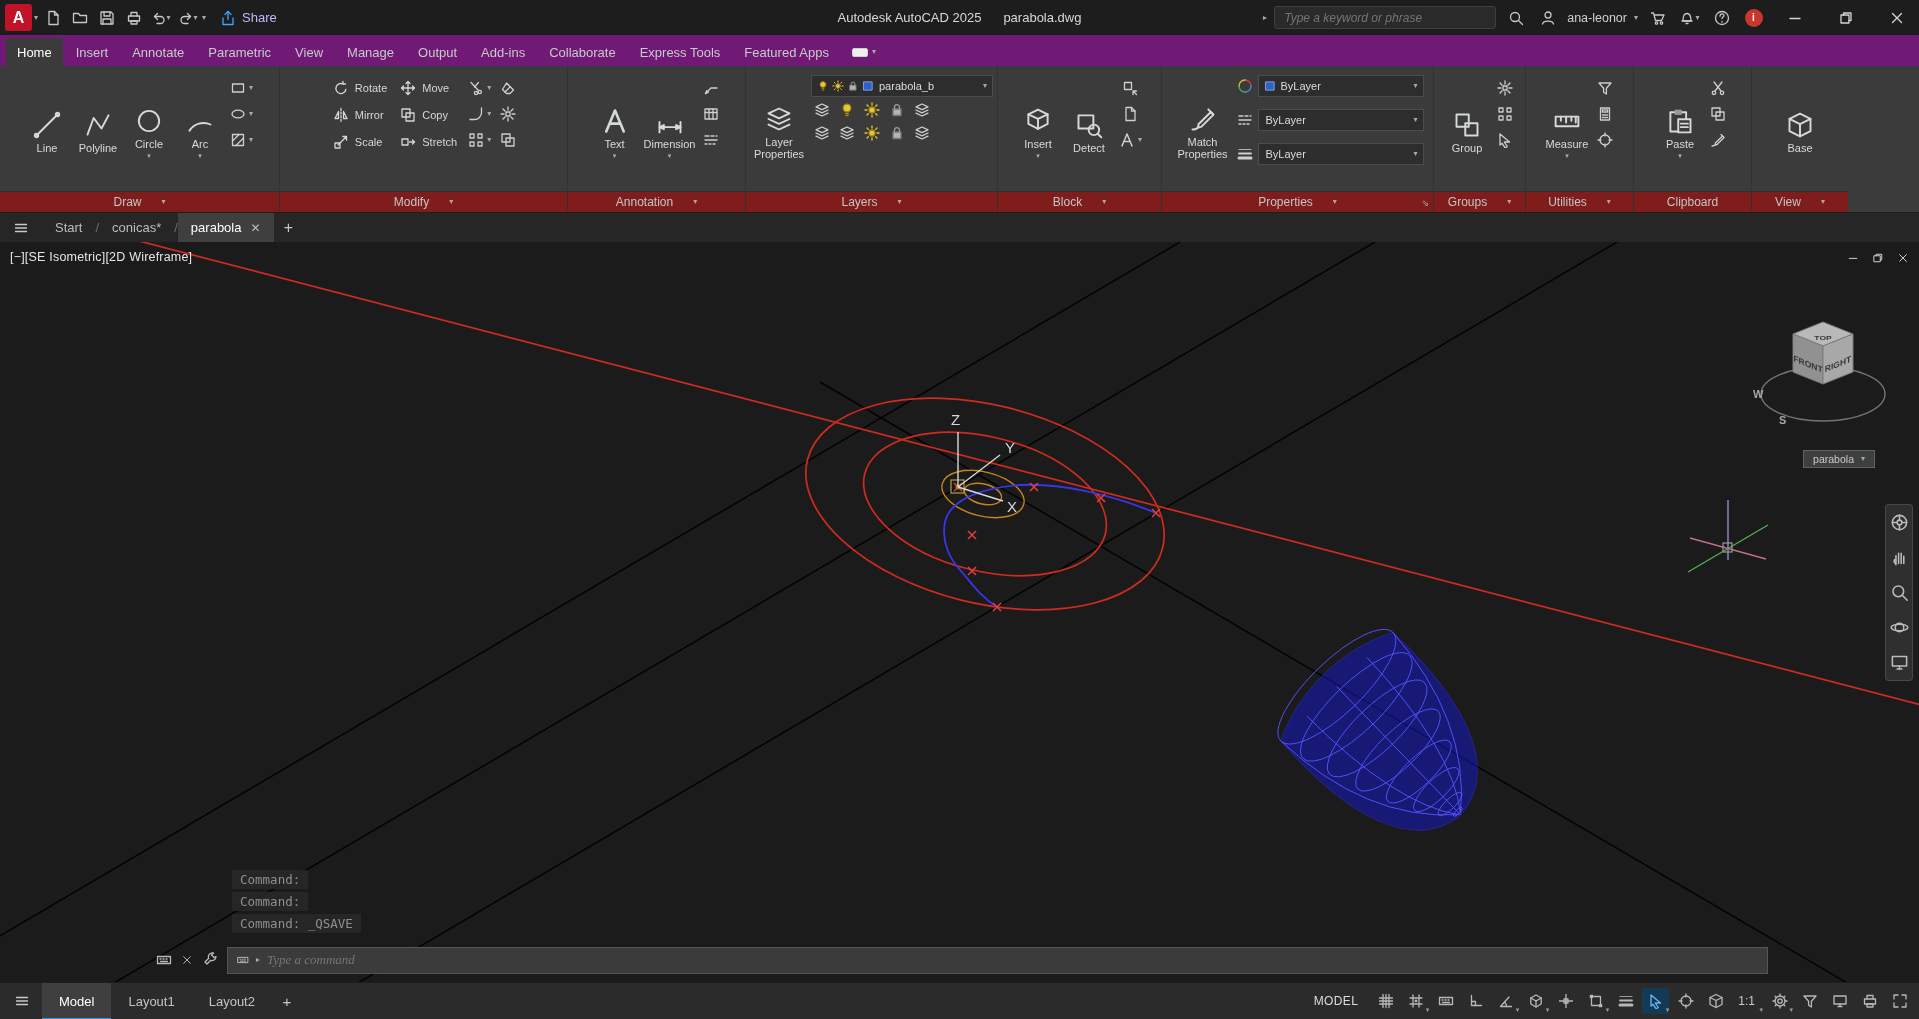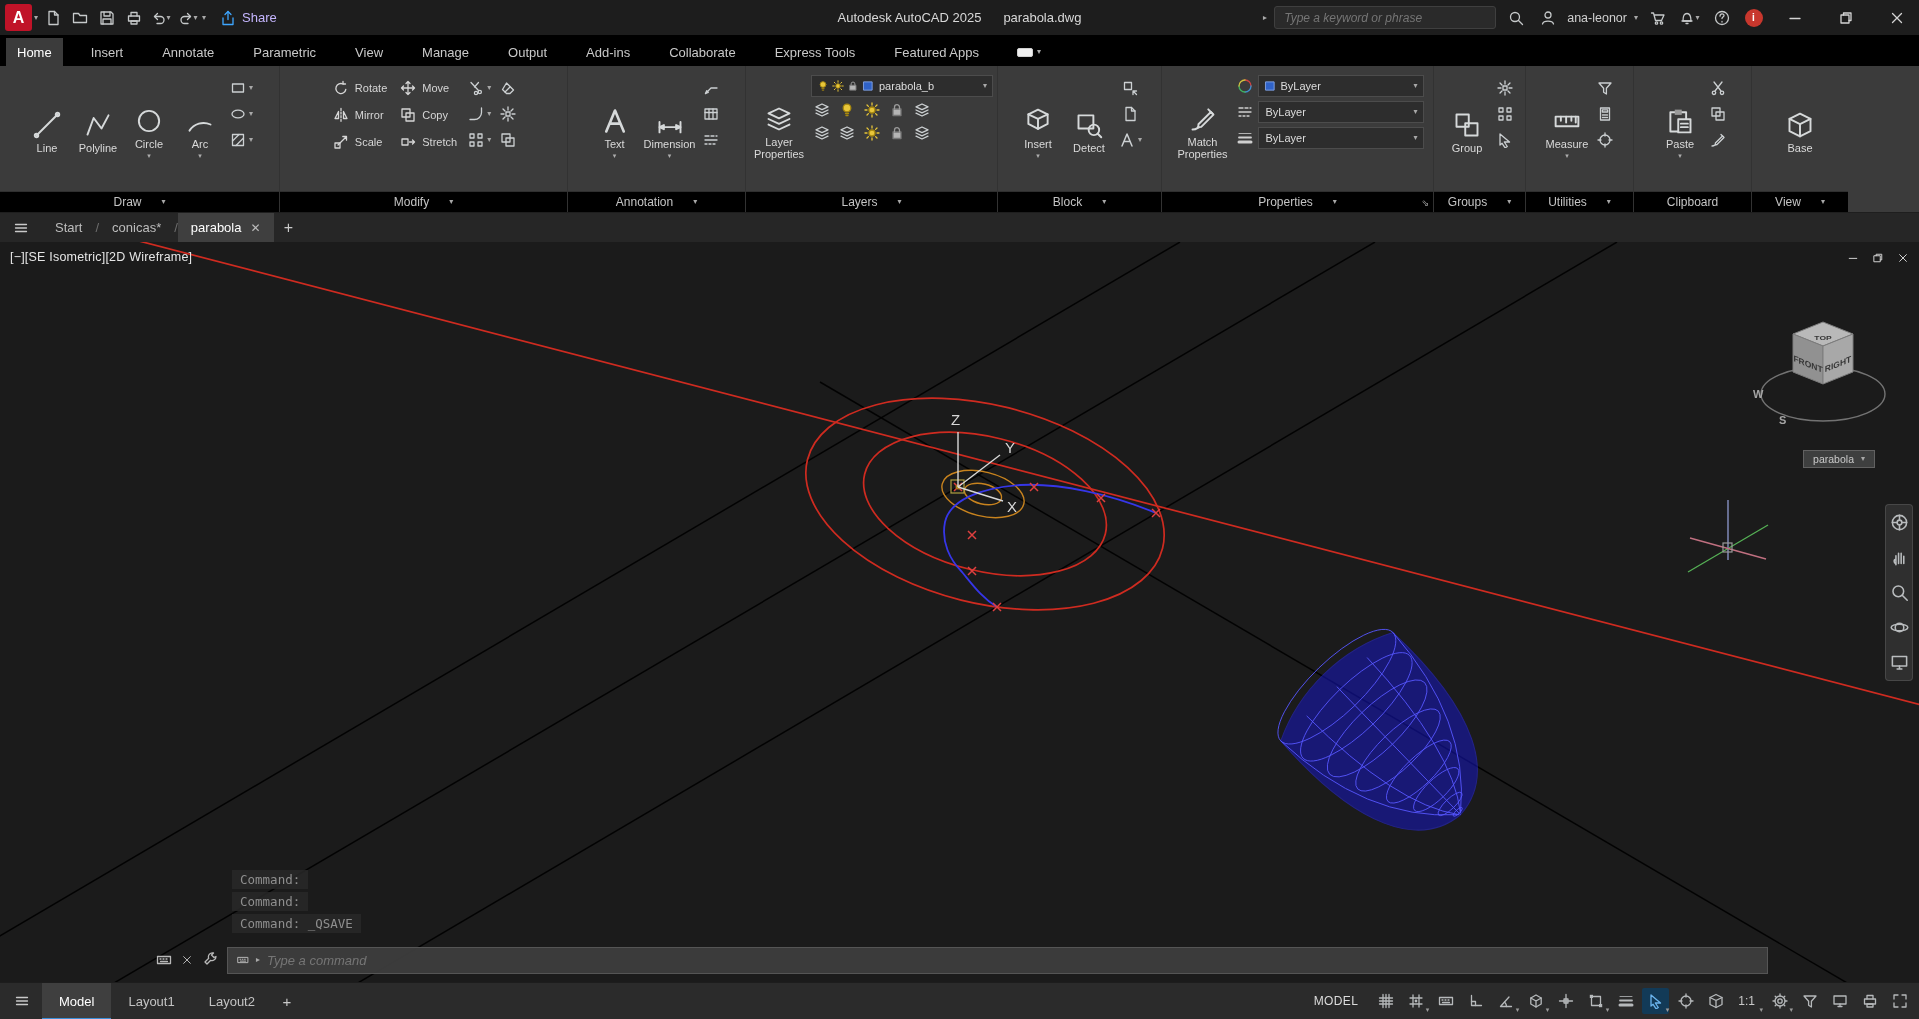--- a/index.html
+++ b/index.html
@@ -19,46 +19,46 @@
 .share{display:flex;align-items:center;gap:6px;color:#c4b5fd;margin-left:12px}
 .share svg{color:#3ea6ff}
 .tb-center{position:absolute;left:50%;transform:translateX(-50%);display:flex;gap:22px;color:#d8d8d8}
 .tb-right{margin-left:auto;display:flex;align-items:center;gap:7px;padding-right:0}
 .searchwrap{display:flex;align-items:center;background:#2a2a2a;border:1px solid #3f3f3f;border-radius:3px;height:23px;width:222px;padding:0 9px}
 .searchwrap input{background:transparent;border:none;outline:none;color:#b5b5b5;font-style:italic;font-size:12px;width:100%}
 .username{font-size:12.5px;color:#d0d0d0}
 .winbtn{width:44px;height:35px;color:#d4d4d4}
 .assist{width:18px;height:18px;border-radius:50%;background:#c8372d;display:flex;align-items:center;justify-content:center;color:#fff;font-size:10px;font-weight:bold}
 
-.rtabs{height:31px;background:#000000;display:flex;align-items:flex-end;padding-left:6px;gap:17px}
+.rtabs{height:31px;background:#701a75;display:flex;align-items:flex-end;padding-left:6px;gap:2px}
 .rtab{height:28px;padding:0 11px;font-size:13px;color:#c9c9c9}
 .rtab.on{background:#3b3b3b;color:#fff}
 .rtab-extra{height:28px;padding:0 10px;gap:4px;color:#d8d8d8}
 .rtab-extra .bar{width:16px;height:9px;border:1px solid #cfcfcf;border-radius:2px;background:#efefef}
 
 .ribbon{height:146px;background:#3b3b3b;display:flex;align-items:stretch}
 .panel{display:flex;flex-direction:column;border-right:1px solid #323232;position:relative;flex:0 0 auto}
 .pbody{flex:1;display:flex;padding:3px 4px 0;gap:3px;justify-content:center}
-.plabel{height:21px;display:flex;align-items:center;justify-content:center;gap:20px;color:#c4c4c4;font-size:12px;background:#000000;border-top:1px solid #2f2f2f}
+.plabel{height:21px;display:flex;align-items:center;justify-content:center;gap:20px;color:#c4c4c4;font-size:12px;background:#7f1d1d;border-top:1px solid #2f2f2f}
 .launcher{position:absolute;right:4px;bottom:4px;font-size:9px;color:#9f9f9f}
 .big{min-width:48px;max-width:66px;display:flex;flex-direction:column;align-items:center;padding:5px 2px 0;gap:3px;color:#dadada;font-size:11px;line-height:12px;text-align:center}
 .big .i26{color:#d6d9da}
 .bcaret{font-size:7px;color:#adadad;line-height:5px}
 .scol{display:flex;flex-direction:column;justify-content:flex-start;gap:5px;padding-top:8px}
 .sbtn{height:21px;display:flex;align-items:center;gap:3px;padding:0 3px;color:#ccd0d2}
 .mcol{display:flex;flex-direction:column;gap:4px;padding-top:7px}
 .mbtn{height:23px;display:flex;align-items:center;gap:6px;padding:0 5px;font-size:11px;color:#d6d6d6;justify-content:flex-start}
 .combo{display:flex;align-items:center;gap:3px;background:#2d2d2d;border:1px solid #4c4c4c;height:22px;padding:0 5px;font-size:11px;color:#dcdcdc}
 .combo .cval{flex:1;text-align:left;padding-left:2px;white-space:nowrap}
 .lright{display:flex;flex-direction:column;gap:2px;padding-top:6px}
 .layercombo{width:182px}
 .lrow{display:flex;gap:3px}
 .prow{display:flex;align-items:center;gap:5px}
 .pcombo{width:166px}
-.pright{display:flex;flex-direction:column;gap:4px;padding-top:6px}
+.pright{display:flex;flex-direction:column;gap:12px;padding-top:6px}
 
 .ftabs{height:30px;background:#262626;display:flex;align-items:center;border-top:1px solid #1e1e1e}
 .fham{width:42px;height:30px;color:#c9c9c9}
 .ftab{height:30px;padding:0 13px;font-size:13px;color:#bdbdbd;display:flex;align-items:center;gap:9px}
 .ftab.on{background:#3f3f3f;color:#fff}
 .ftab .x{font-size:12px;color:#bdbdbd}
 .fsep{color:#6e6e6e;font-size:13px}
 .fplus{width:30px;height:30px;font-size:16px;color:#c9c9c9}
 
 .canvas{height:740px;background:#1b1b1b;position:relative;overflow:hidden}
@@ -80,21 +80,21 @@
 .ring{fill:none;stroke:#7f7f7f;stroke-width:1.4}
 .ctext{fill:#b9b9b9;font-size:11px;font-weight:bold}
 .ftext{fill:#3a3a3a;font-size:8.5px;font-weight:bold}
 .ucschip{position:absolute;top:208px;right:44px;background:#3e3f3f;border:1px solid #616161;color:#c9c9c9;font-size:10.5px;padding:2px 9px;display:flex;gap:7px;align-items:center}
 .navbar{position:absolute;top:262px;right:6px;width:28px;padding:8px 0;background:rgba(85,85,85,.35);border:1px solid rgba(135,135,135,.28);border-radius:4px;display:flex;flex-direction:column;align-items:center;gap:16px;color:#b9bcbe}
 .cmdhist{position:absolute;left:232px;top:628px;display:flex;flex-direction:column;gap:3px;font-family:"DejaVu Sans Mono",monospace;font-size:12.5px;color:#8f8f8f}
 .cmdhist div{background:rgba(40,40,40,.85);padding:2px 8px;width:fit-content}
 .cmdbar{position:absolute;left:156px;top:704px;width:1612px;height:28px;display:flex;align-items:center;gap:9px}
 .cmdicons{display:flex;gap:9px;color:#b9b9b9;align-items:center}
 .cmdinput{flex:1;height:27px;background:rgba(62,62,62,.94);border:1px solid #555;display:flex;align-items:center;gap:7px;padding:0 9px;color:#b9b9b9}
-.cmdinput input{flex:1;background:transparent;border:none;outline:none;color:#c9c9c9;font-size:13px;font-style:italic;font-family:Liberation Sans, sans-serif}
+.cmdinput input{flex:1;background:transparent;border:none;outline:none;color:#c9c9c9;font-size:13px;font-style:italic;font-family:Liberation Serif, serif}
 
 .status{height:37px;background:#2b2b2b;display:flex;align-items:center;border-top:1px solid #1d1d1d;padding:0 6px 0 2px}
 .sham{width:40px;height:37px;color:#c9c9c9}
 .ltab{height:37px;padding:0 17px;font-size:13px;color:#c3c3c3}
 .ltab.on{background:#3f3f3f;color:#fff;box-shadow:inset 0 -2px 0 #3a8fd9}
 .lplus{width:30px;height:37px;font-size:15px;color:#c9c9c9}
 .sright{margin-left:auto;display:flex;align-items:center;gap:3px}
 .schip{font-size:12px;color:#dcdcdc;padding:0 11px;height:26px;letter-spacing:.4px}
 .sic{width:27px;height:26px;color:#b6b9bb;position:relative;border-radius:2px}
 .sic .sc{position:absolute;right:0;bottom:0;font-size:7px;color:#9b9b9b}

